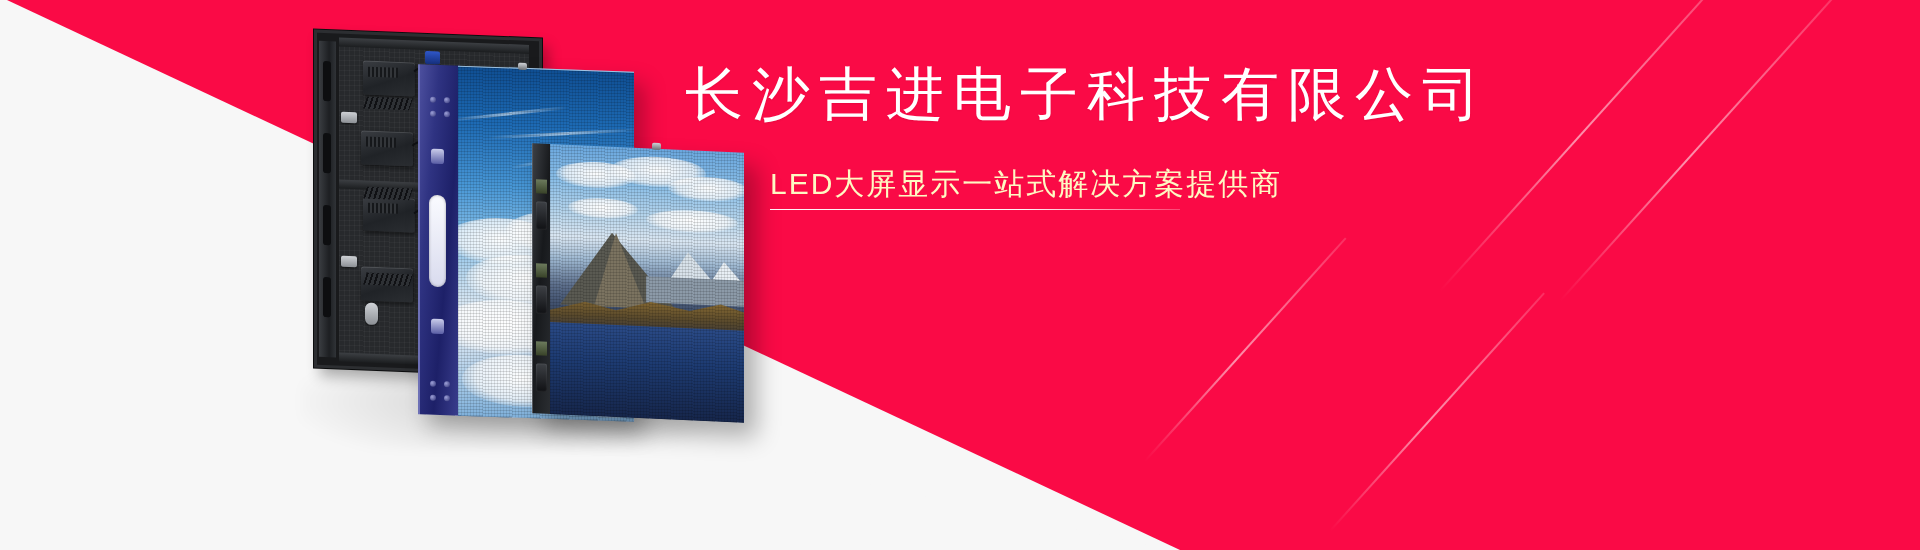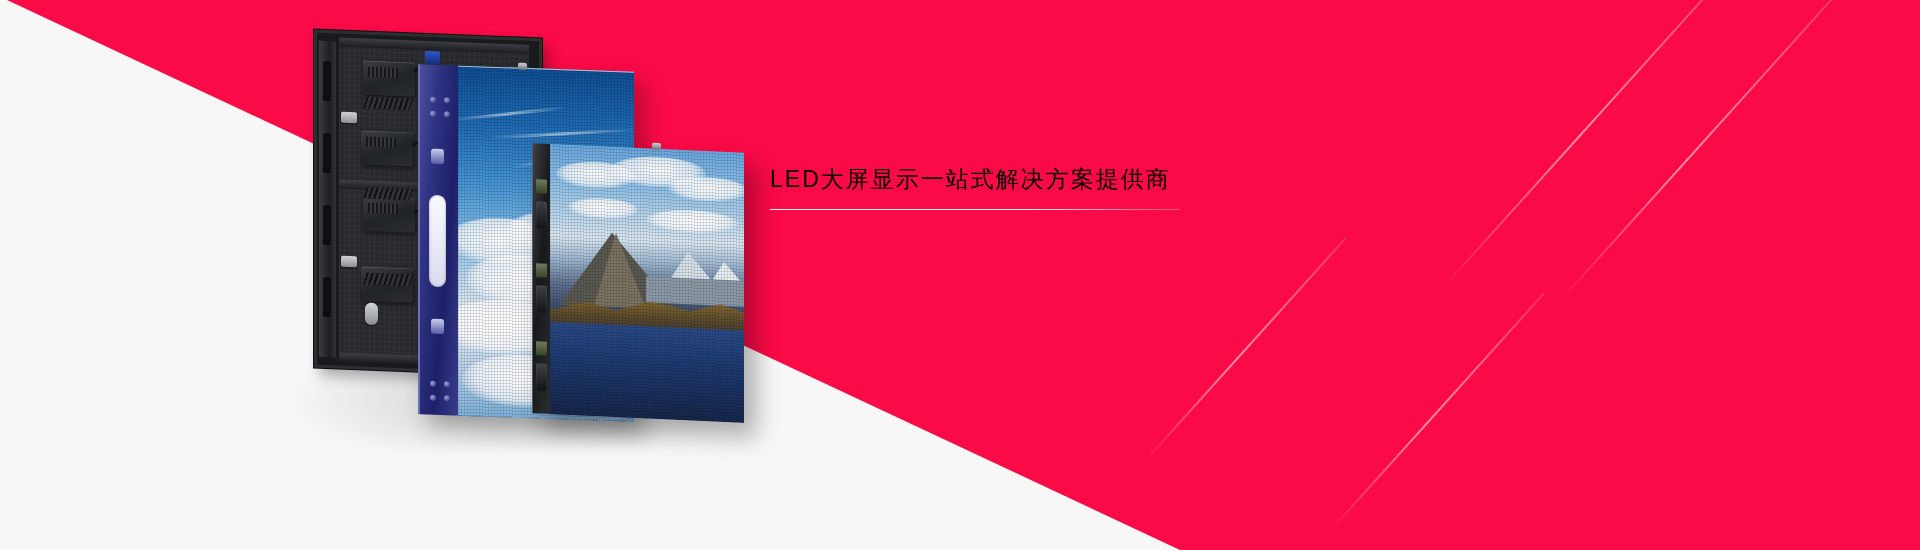--- a/index.html
+++ b/index.html
@@ -209,22 +209,22 @@
     color:#ffffff;
     font-size:58px;
     letter-spacing:9px;
     font-weight:400;
     line-height:1.25;
     white-space:nowrap;
     text-shadow:0 1px 2px rgba(0,0,0,.07);
   }
   .subline{
     position:absolute;left:770px;top:164px;
-    color:#000000;
-    font-size:23px;
+    color:#fef9c3;
+    font-size:30px;
     letter-spacing:2px;
     font-weight:400;
     white-space:nowrap;
   }
   .rule{
     position:absolute;left:770px;top:209px;width:410px;height:1px;
     background:linear-gradient(90deg,rgba(255,255,255,.95) 0%,rgba(255,255,255,.95) 62%,rgba(255,255,255,.25) 100%);
   }
   .tagline{
     position:absolute;left:848px;top:222px;
@@ -350,17 +350,18 @@
              clip-path:polygon(0 36%,18% 14%,34% 30%,52% 8%,72% 24%,88% 6%,100% 22%,100% 100%,0 100%)"></div>
         <div class="lake"></div>
         <div class="led-mesh"></div>
       </div>
       <div class="top-knob" style="left:120px;top:-6px"></div>
     </div>
 
   </div>
 
   <div id="copy">
+    <div class="headline">长沙吉进电子科技有限公司</div>
     <div class="subline">LED大屏显示一站式解决方案提供商</div>
     <div class="rule"></div>
   </div>
 
 </div>
 
 </body></html>

